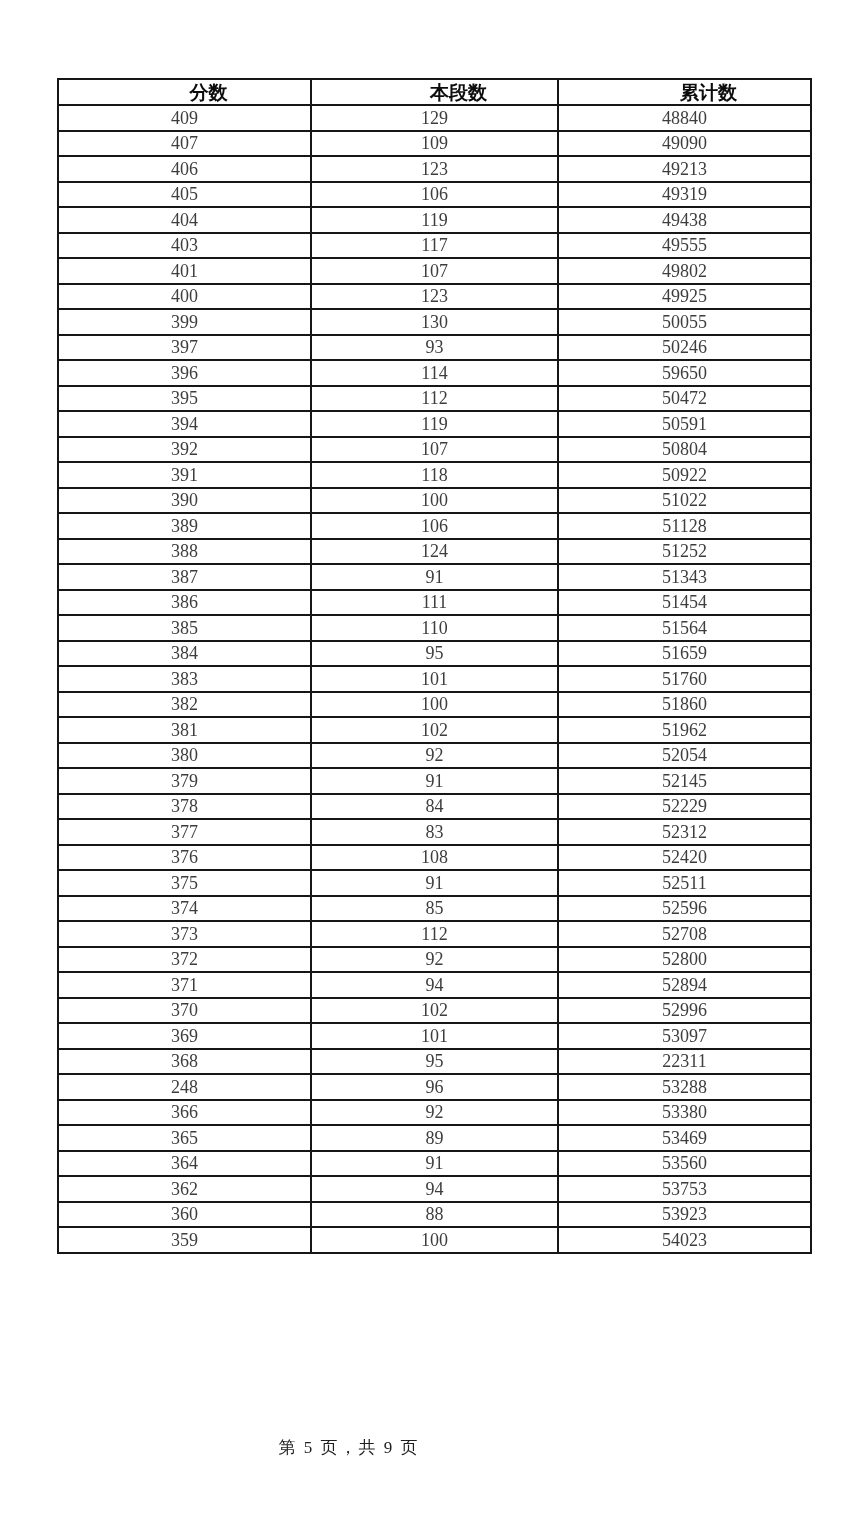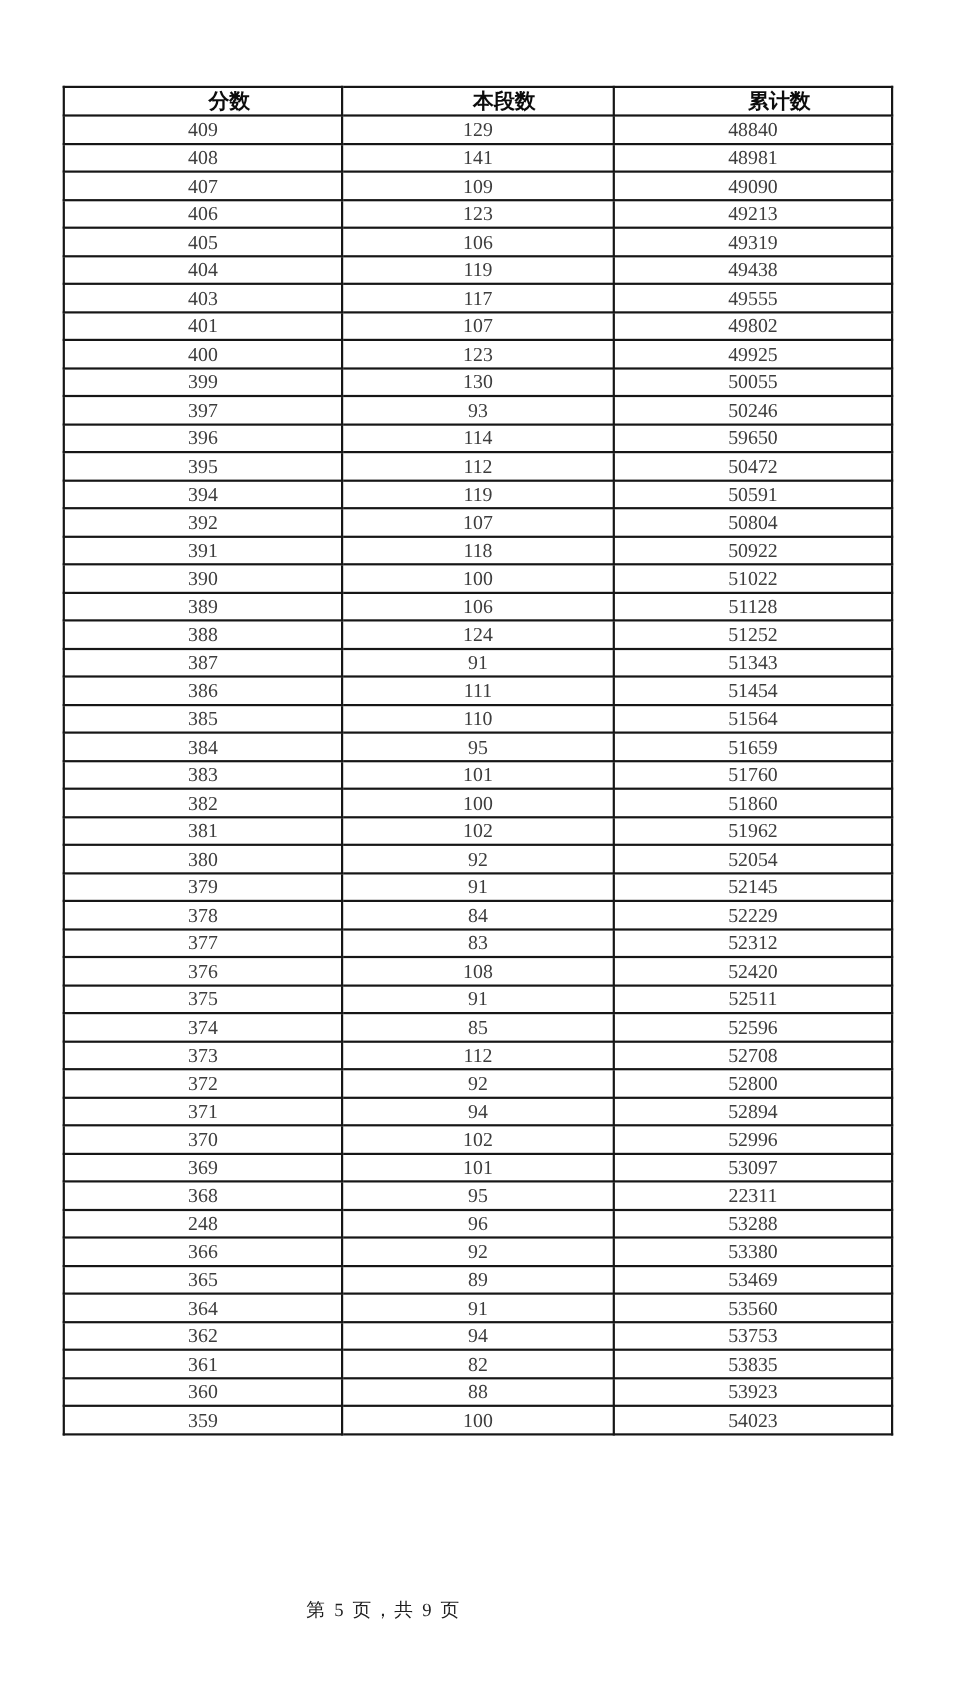--- a/index.html
+++ b/index.html
@@ -52,21 +52,20 @@
   .page-footer {
     position: absolute;
     left: 0;
     top: 1436px;
     width: 698px;
     text-align: center;
     font-size: 17px;
     color: #1f1f1f;
     letter-spacing: 2px;
     font-family: "Liberation Serif", "DejaVu Serif", serif;
-    margin-top: 16px;
   }
 </style>
 </head>
 <body>
 
 <div class="page">
 
   <table class="score-table">
     <colgroup>
       <col class="c1">
@@ -80,25 +79,20 @@
         <th>累计数</th>
       </tr>
     </thead>
     <tbody>
         <tr>
           <td>409</td>
           <td>129</td>
           <td>48840</td>
         </tr>
         <tr>
-          <td>408</td>
-          <td>141</td>
-          <td>48981</td>
-        </tr>
-        <tr>
           <td>407</td>
           <td>109</td>
           <td>49090</td>
         </tr>
         <tr>
           <td>406</td>
           <td>123</td>
           <td>49213</td>
         </tr>
         <tr>
@@ -295,25 +289,20 @@
           <td>364</td>
           <td>91</td>
           <td>53560</td>
         </tr>
         <tr>
           <td>362</td>
           <td>94</td>
           <td>53753</td>
         </tr>
         <tr>
-          <td>361</td>
-          <td>82</td>
-          <td>53835</td>
-        </tr>
-        <tr>
           <td>360</td>
           <td>88</td>
           <td>53923</td>
         </tr>
         <tr>
           <td>359</td>
           <td>100</td>
           <td>54023</td>
         </tr>
       </tbody>

